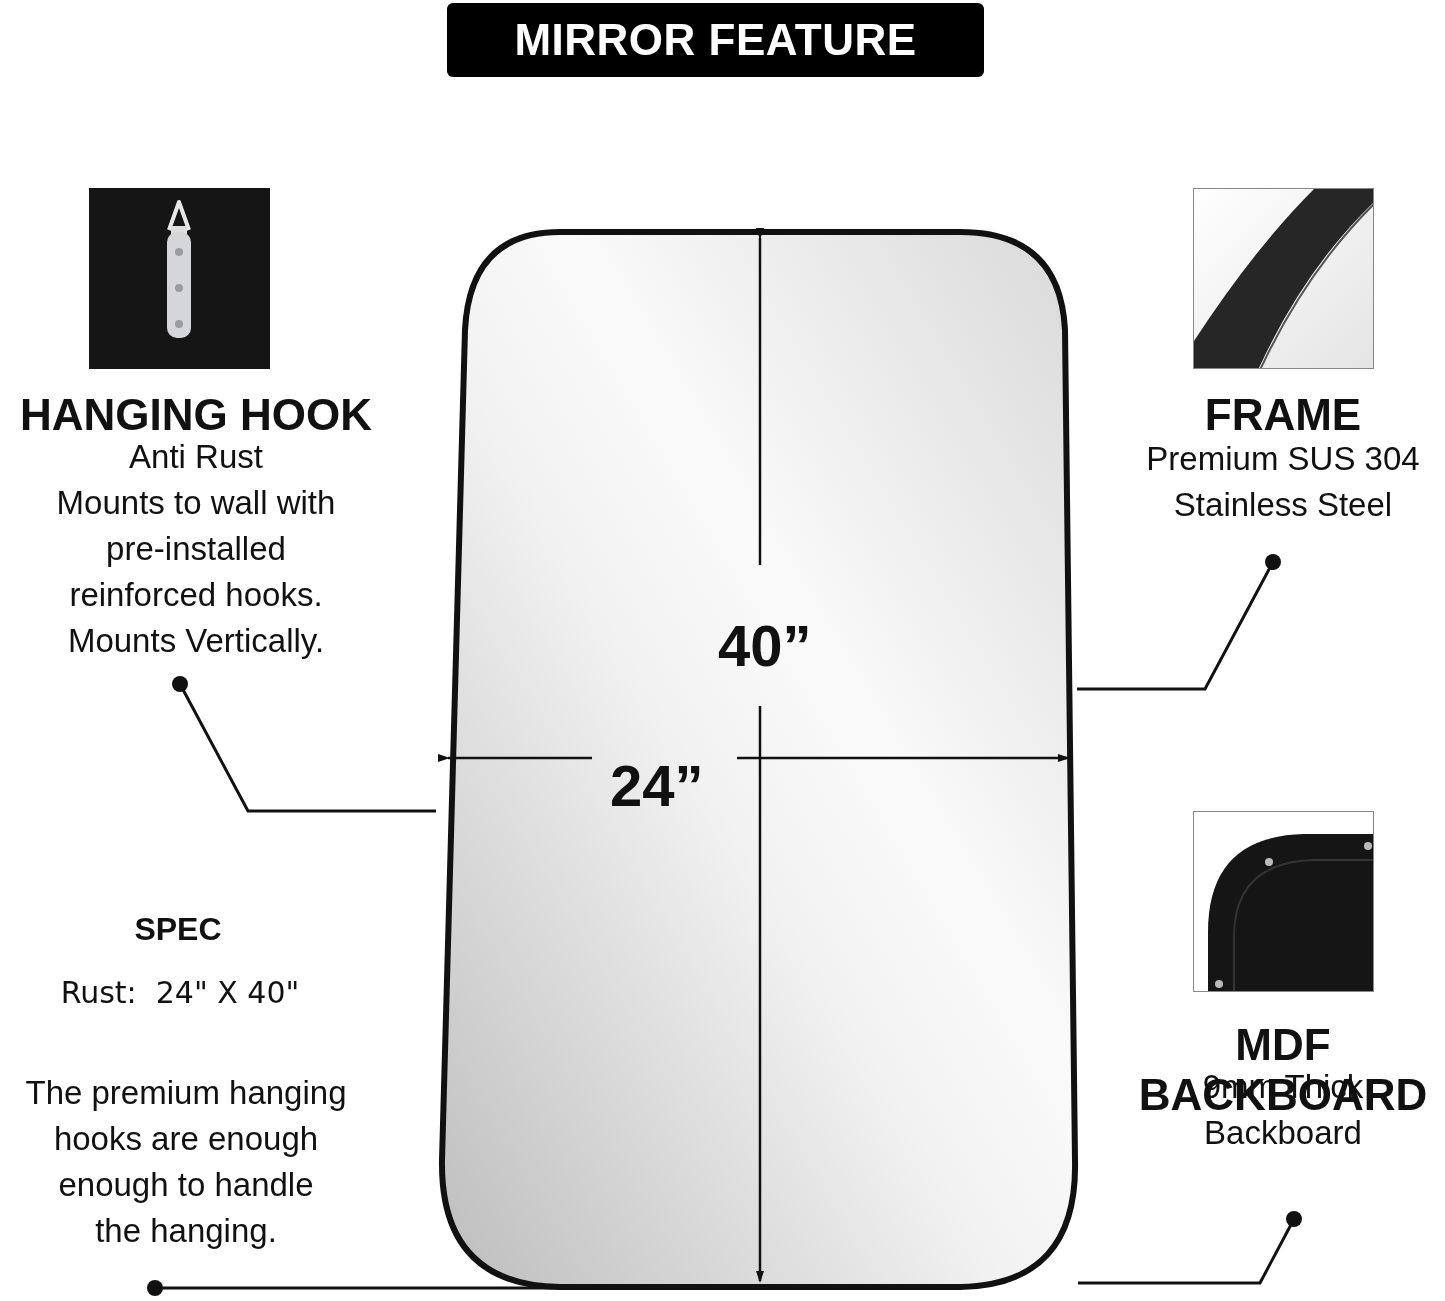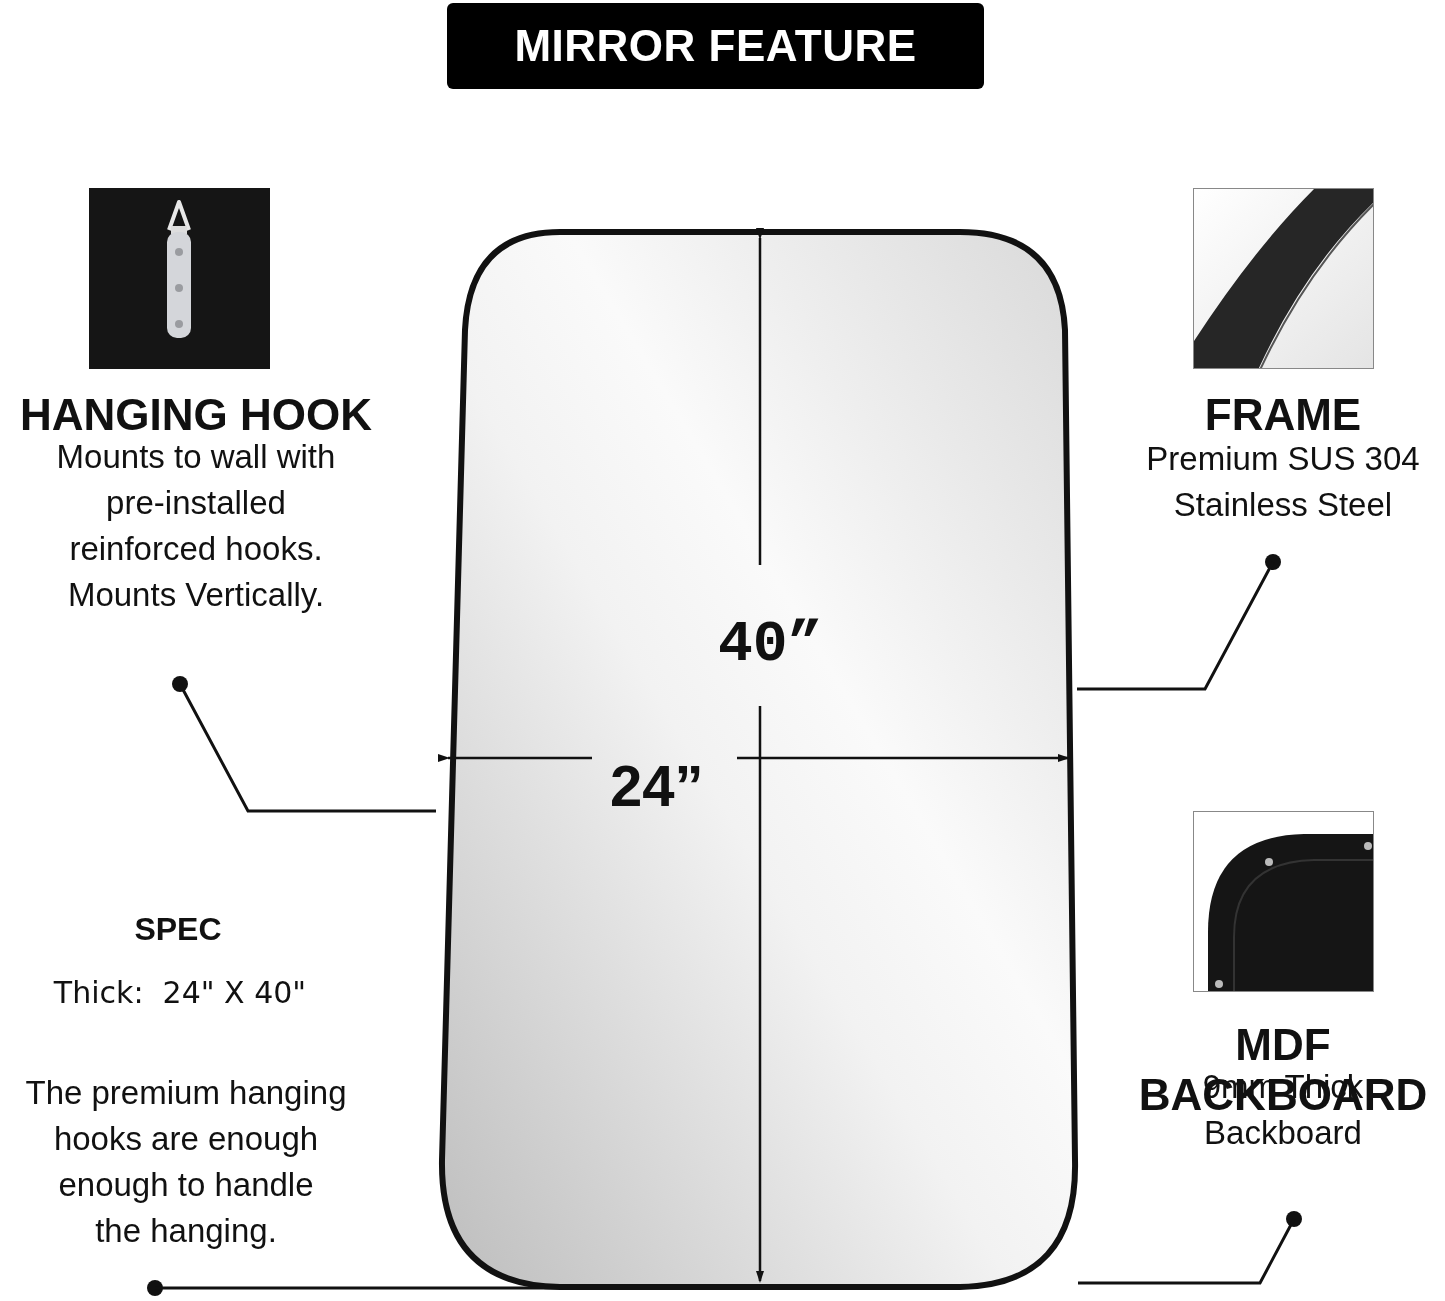--- a/index.html
+++ b/index.html
@@ -1,18 +1,18 @@
 <!DOCTYPE html>
 <html><head>
 <meta charset="utf-8">
 <style>
   html,body{margin:0;padding:0;background:#fff;}
   body{width:1445px;height:1301px;position:relative;overflow:hidden;font-family:"Liberation Sans",sans-serif;color:#111;}
   .abs{position:absolute;}
-  .title-bar{left:447px;top:3px;width:537px;height:86px;background:#000;border-radius:6px;display:flex;align-items:center;justify-content:center;}
+  .title-bar{left:447px;top:3px;width:537px;height:74px;background:#000;border-radius:6px;display:flex;align-items:center;justify-content:center;}
   .title-bar span{color:#fff;font-weight:bold;font-size:44px;letter-spacing:0.5px;}
   .thumb{border:1px solid #888;box-sizing:border-box;overflow:hidden;}
   .heading{font-weight:bold;font-size:44px;text-align:center;color:#111;}
   .body-text{font-size:33px;text-align:center;line-height:46px;color:#111;}
   .spec-lines{font-family:"DejaVu Sans",sans-serif;font-size:30px;text-align:center;line-height:40px;}
   .dim{font-weight:bold;font-size:58px;color:#111;background:transparent;}
   svg{display:block;}
 </style>
 </head>
 <body>
@@ -28,20 +28,21 @@
     <rect x="82" y="38" width="16" height="8" fill="#ddd"></rect>
     <rect x="78" y="44" width="24" height="106" rx="10" fill="#d4d6da"></rect>
     <circle cx="90" cy="64" r="4" fill="#9a9ca0"></circle>
     <circle cx="90" cy="100" r="4" fill="#9a9ca0"></circle>
     <circle cx="90" cy="136" r="4" fill="#9a9ca0"></circle>
   </svg>
 </div>
 
 <div class="abs heading" style="left:20px;top:390px;width:352px;">HANGING HOOK</div>
 <div class="abs body-text" style="left:10px;top:434px;width:372px;">
+  <div>Anti Rust</div>
   <div>Mounts to wall with</div>
   <div>pre-installed</div>
   <div>reinforced hooks.</div>
   <div>Mounts Vertically.</div>
 </div>
 
 <div class="abs thumb" style="left:1193px;top:188px;width:181px;height:181px;background:#fff;">
   <svg width="181" height="181" viewBox="0 0 181 181">
     <defs>
       <linearGradient id="fg" x1="0" y1="0" x2="1" y2="1">
@@ -73,21 +74,21 @@
 </div>
 
 <div class="abs heading" style="left:1110px;top:1020px;width:346px;">MDF BACKBOARD</div>
 <div class="abs body-text" style="left:1110px;top:1064px;width:346px;">
   <div>9mm Thick</div>
   <div>Backboard</div>
 </div>
 
 <div class="abs heading" style="left:60px;top:911px;width:236px;font-size:32px;">SPEC</div>
 <div class="abs spec-lines" style="left:30px;top:973px;width:300px;">
-  <div><span>Thick:</span>&nbsp; <span>24" X 40"</span></div>
+  <div><span>Rust:</span>&nbsp; <span>24" X 40"</span></div>
 </div>
 <div class="abs body-text" style="left:0px;top:1070px;width:372px;">
   <div>The premium hanging</div>
   <div>hooks are enough</div>
   <div>enough to handle</div>
   <div>the hanging.</div>
 </div>
 
 <svg class="abs" style="left:0;top:0;" width="1445" height="1301" viewBox="0 0 1445 1301">
   <defs>
@@ -116,14 +117,14 @@
   <circle cx="1273" cy="562" r="8" fill="#111"></circle>
   <polyline points="1273,562 1205,689 1077,689" fill="none" stroke="#111" stroke-width="3"></polyline>
 
   <circle cx="1294" cy="1219" r="8" fill="#111"></circle>
   <polyline points="1294,1219 1260,1283 1078,1283" fill="none" stroke="#111" stroke-width="3"></polyline>
 
   <circle cx="155" cy="1288" r="8" fill="#111"></circle>
   <line x1="155" y1="1288" x2="560" y2="1288" stroke="#111" stroke-width="3"></line>
 </svg>
 
-<div class="abs dim" style="left:718px;top:612px;font-family:Liberation Mono, monospace;">40”</div>
+<div class="abs dim" style="left:718px;top:612px;">40”</div>
 <div class="abs dim" style="left:610px;top:728px;margin-top:24px;">24”</div>
 
 </body></html>

